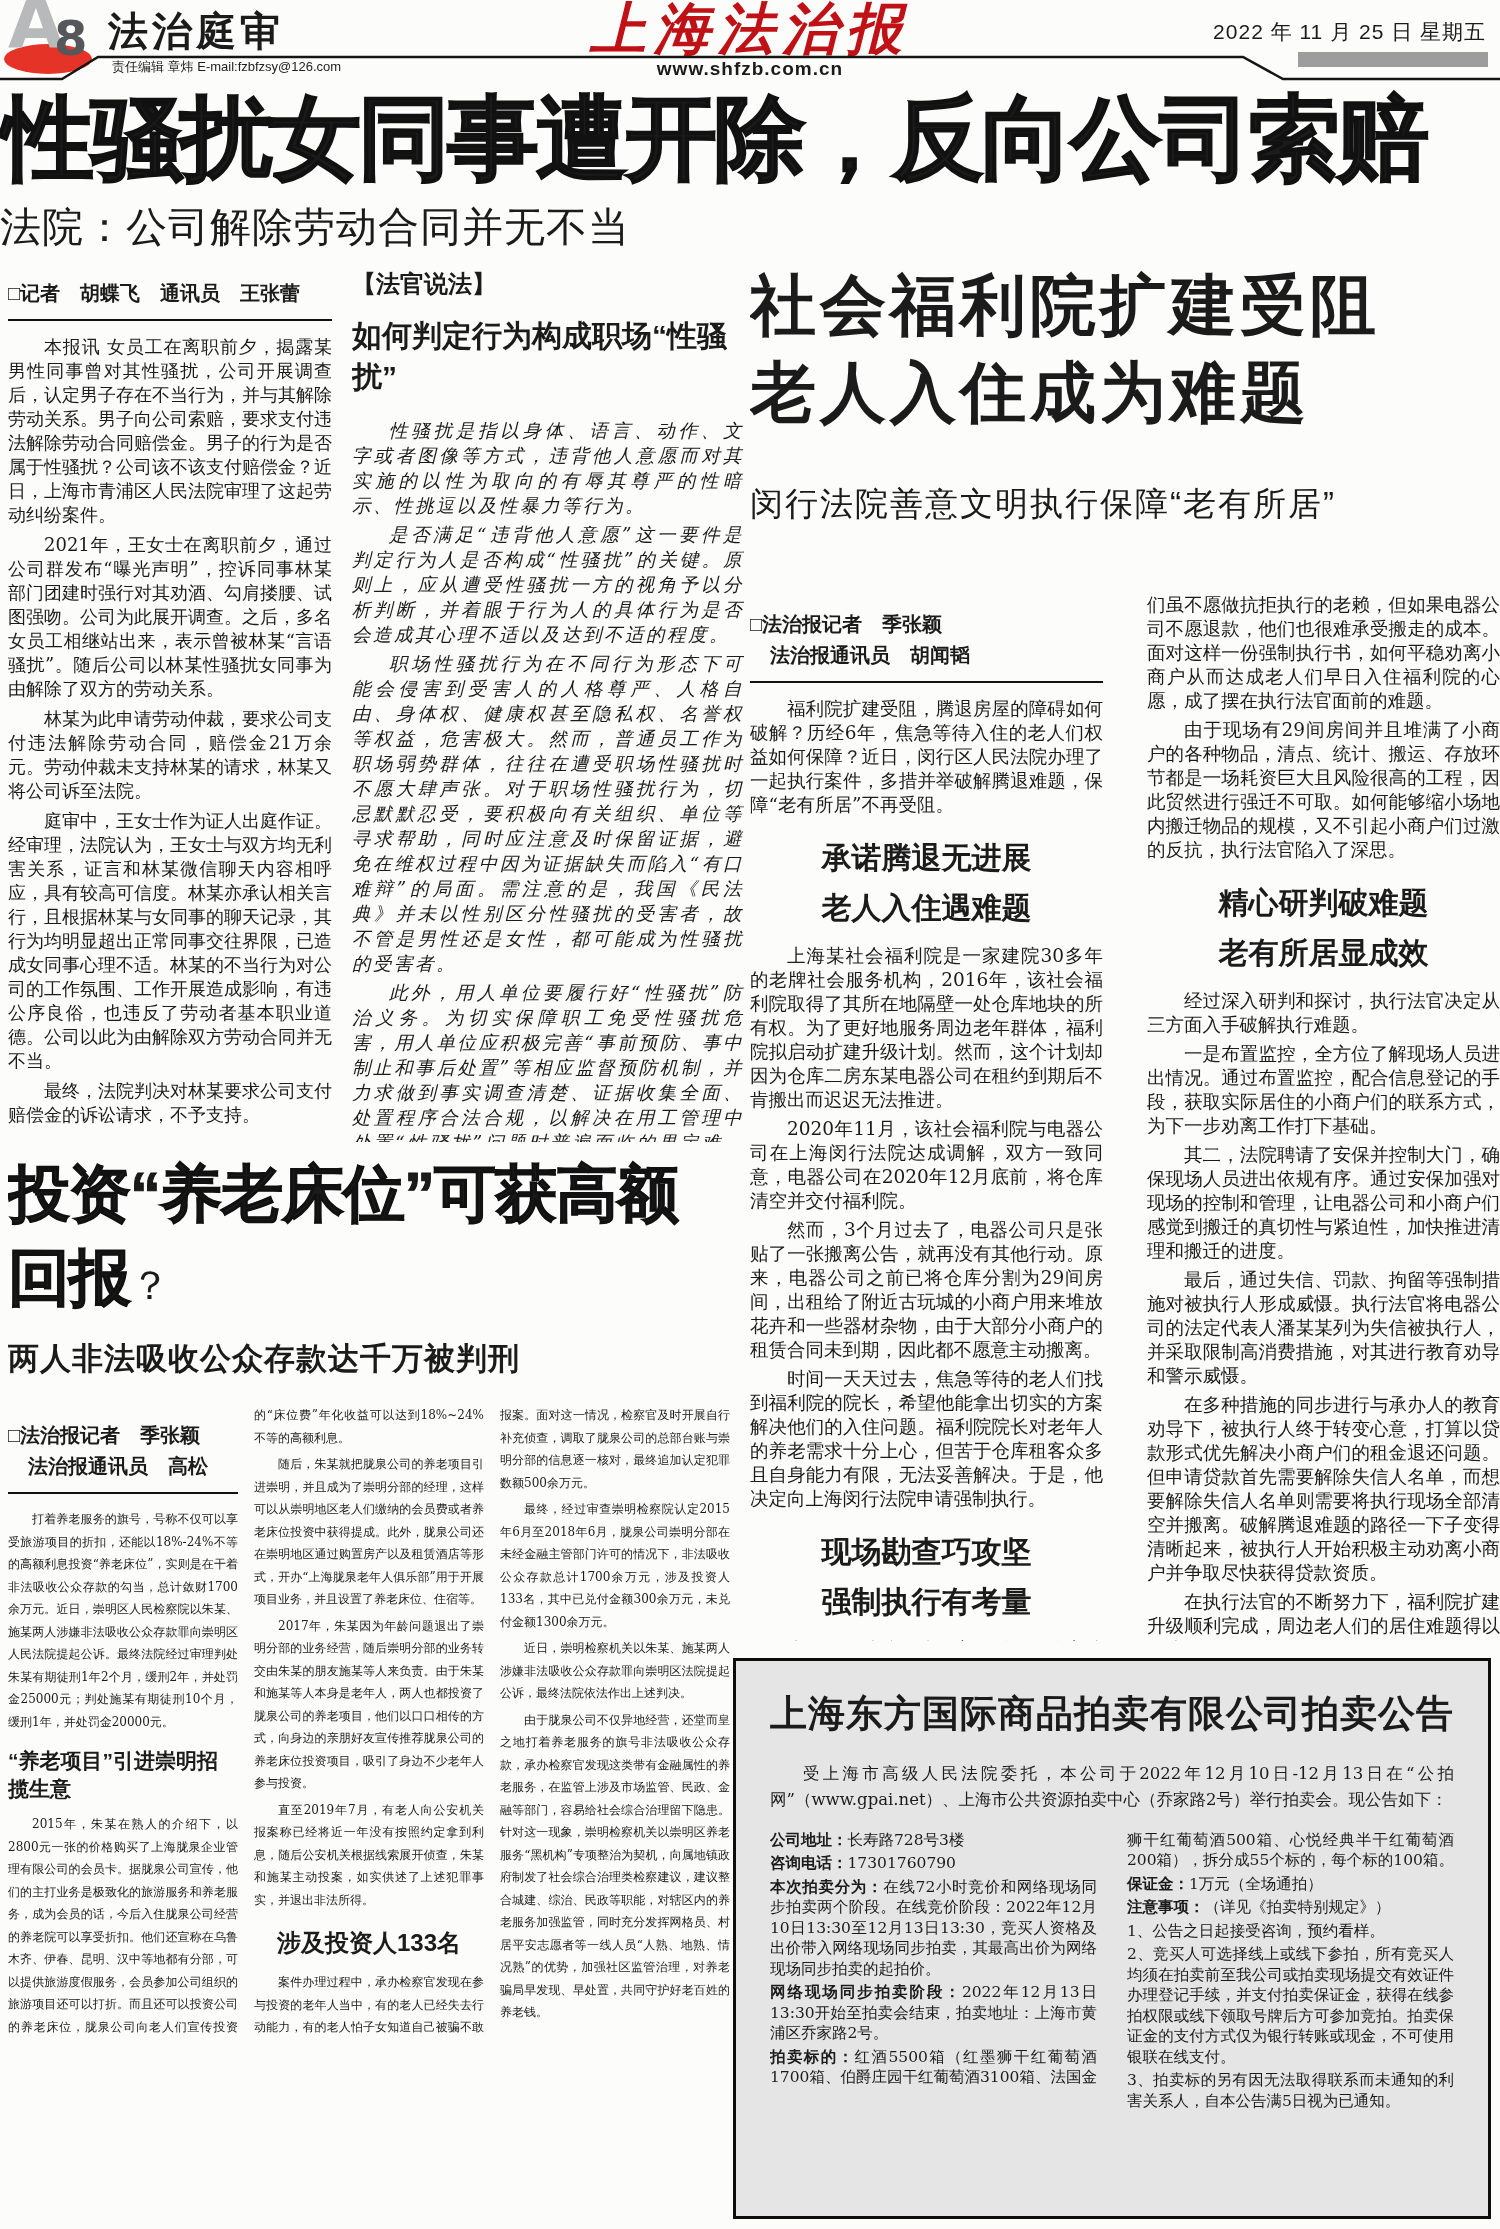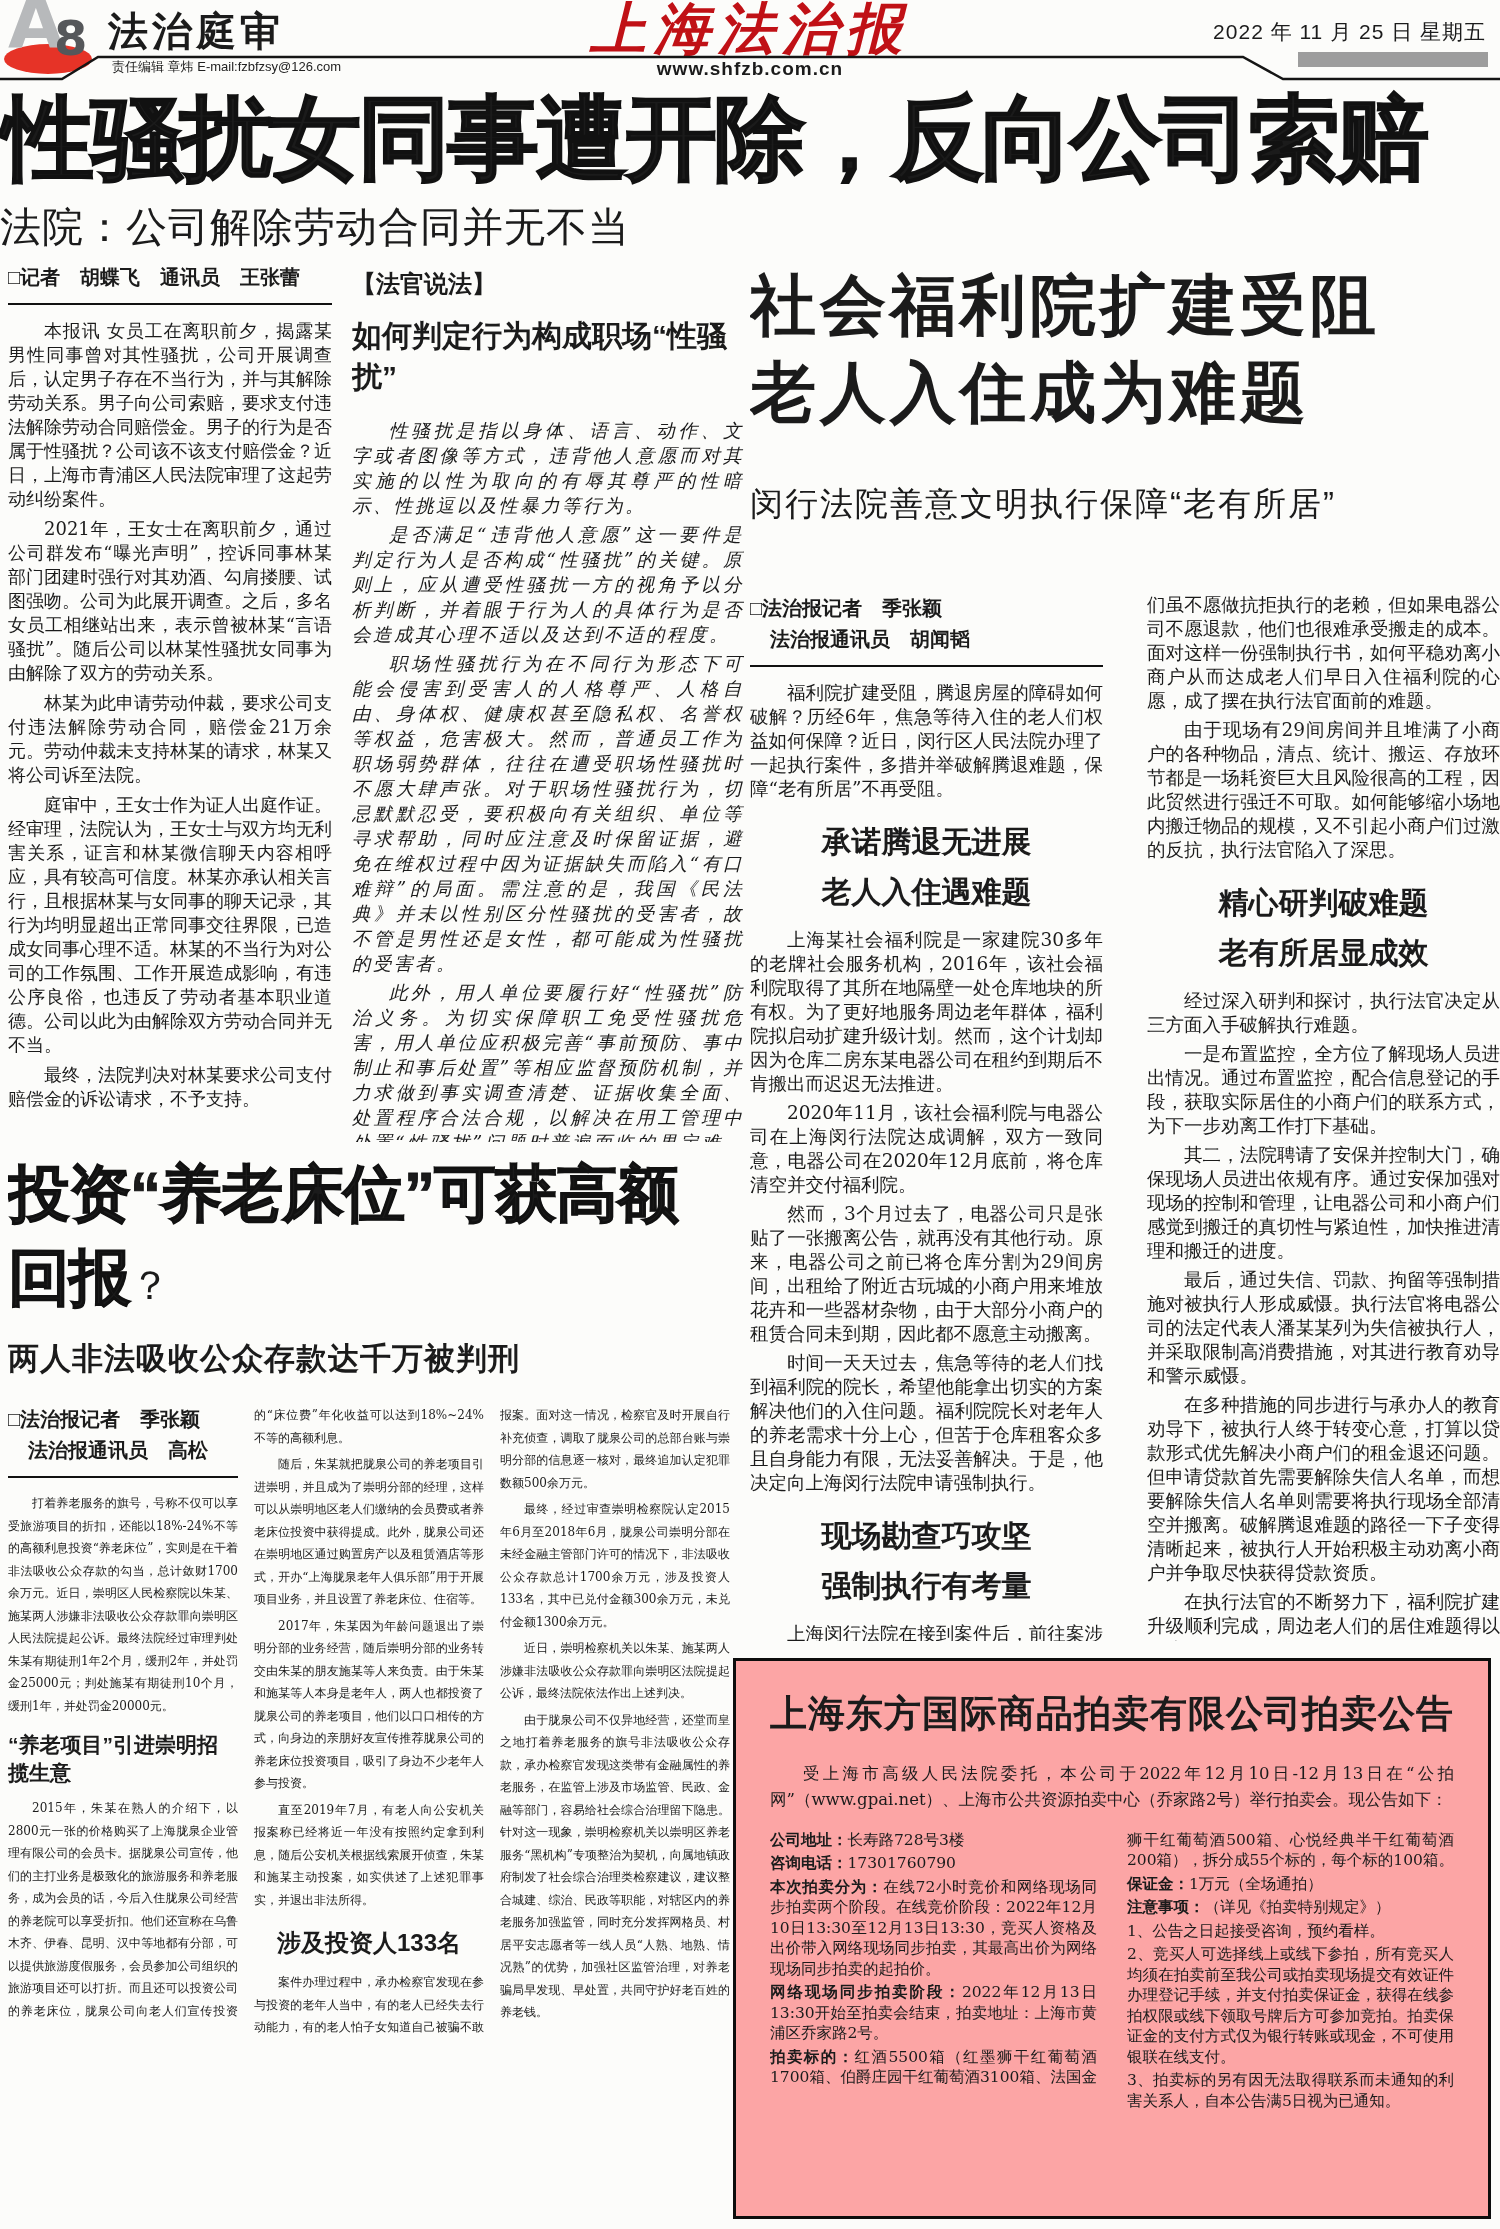--- a/index.html
+++ b/index.html
@@ -13,21 +13,21 @@
   .editor-line{position:absolute;left:112px;top:58px;font-size:13px;color:#222;}
   .masthead{position:absolute;left:0;right:0;top:0;text-align:center;}
   .masthead span{font:italic 900 56px/1 "DejaVu Serif",serif;color:#c01116;letter-spacing:8px;}
   .website{position:absolute;left:0;right:0;top:58px;text-align:center;font-weight:700;font-size:19px;letter-spacing:1px;}
   .date-line{position:absolute;right:14px;top:18px;font-size:21px;letter-spacing:1px;}
   .graybar{position:absolute;right:12px;top:52px;width:190px;height:15px;background:#9d9d9d;}
   .hdr-rule{position:absolute;left:0;top:0;}
   
   .main-headline{position:absolute;left:2px;top:88px;width:1498px;font-weight:900;font-size:92px;line-height:1.1;letter-spacing:-3px;-webkit-text-stroke:1.5px #111;white-space:nowrap;}
   .sub-headline{position:absolute;left:0;top:200px;font-size:41px;font-weight:400;letter-spacing:1px;}
-  .byline-box{font-weight:700;font-size:20px;line-height:1.55;border-bottom:2.5px solid #111;padding-bottom:10px;margin:0 0 14px;}
+  .byline-box{font-weight:700;font-size:20px;line-height:1.55;border-bottom:2.5px solid #111;padding-bottom:10px;margin:16px 0 14px;}
   p.body{font-family:"DejaVu Serif","Liberation Serif",serif;font-size:18px;line-height:24px;text-align:justify;text-indent:2em;margin:0 0 6px;}
   #lead-col1{position:absolute;left:8px;top:262px;width:324px;height:880px;overflow:hidden;}
   
   #judge{position:absolute;left:352px;top:268px;width:392px;height:874px;overflow:hidden;}
   .judge-tag{font-size:24px;font-weight:700;margin:0 0 16px;}
   .judge-title{font-size:30px;font-weight:800;margin:0 0 20px;}
   p.kai{font:italic 18.5px/25px "DejaVu Serif","Liberation Serif",serif;letter-spacing:2.5px;text-align:justify;text-indent:2em;margin:0 0 4px;}
   
   #welf{position:absolute;left:750px;top:262px;width:750px;height:1390px;overflow:hidden;}
   .welf-h{font-weight:900;font-size:66px;line-height:1.32;letter-spacing:4px;}
@@ -40,21 +40,21 @@
   #invest{position:absolute;left:8px;top:1152px;width:722px;height:1077px;overflow:hidden;}
   .inv-h{font-weight:900;font-size:62px;letter-spacing:-1px;-webkit-text-stroke:1px #111;}
   .inv-h .qmark{font-size:40px;font-weight:400;-webkit-text-stroke:0;}
   .inv-sub{margin-top:18px;font-size:31px;font-weight:600;letter-spacing:1px;}
   .inv-body{margin-top:24px;column-count:3;column-gap:16px;height:912px;overflow:hidden;}
   .inv-body .byline-box{break-inside:avoid;}
   p.body3{font-family:"DejaVu Serif","Liberation Serif",serif;font-size:12px;line-height:22.5px;text-align:justify;text-indent:2em;margin:0 0 4px;}
   .inv-xa{font-weight:800;font-size:21px;margin:14px 0 10px;}
   .inv-xb{font-weight:800;font-size:24px;text-align:center;margin:16px 0 12px;}
   
-  #auct{position:absolute;left:733px;top:1658px;width:758px;height:561px;box-sizing:border-box;border:3px solid #0d0d0d;background:#fca5a5;padding:22px 34px;}
+  #auct{position:absolute;left:733px;top:1658px;width:758px;height:561px;box-sizing:border-box;border:3px solid #0d0d0d;background:#e5e5e5;padding:22px 34px;}
   .auct-title{text-align:center;font-weight:800;font-size:37px;letter-spacing:1px;margin-top:6px;}
   .auct-intro{margin-top:22px;font-family:"DejaVu Serif","Liberation Serif",serif;font-size:16.5px;line-height:26px;text-indent:2em;text-align:justify;}
   .auct-cols{margin-top:14px;column-count:2;column-gap:30px;height:382px;overflow:hidden;font-family:"DejaVu Serif","Liberation Serif",serif;font-size:15.5px;line-height:20.5px;text-align:justify;}
   .auct-item{margin:0 0 3px;}
   .auct-item b{font-family:"Liberation Sans",sans-serif;font-weight:700;}
 </style>
 </head>
 <body>
 
 <div id="page">

